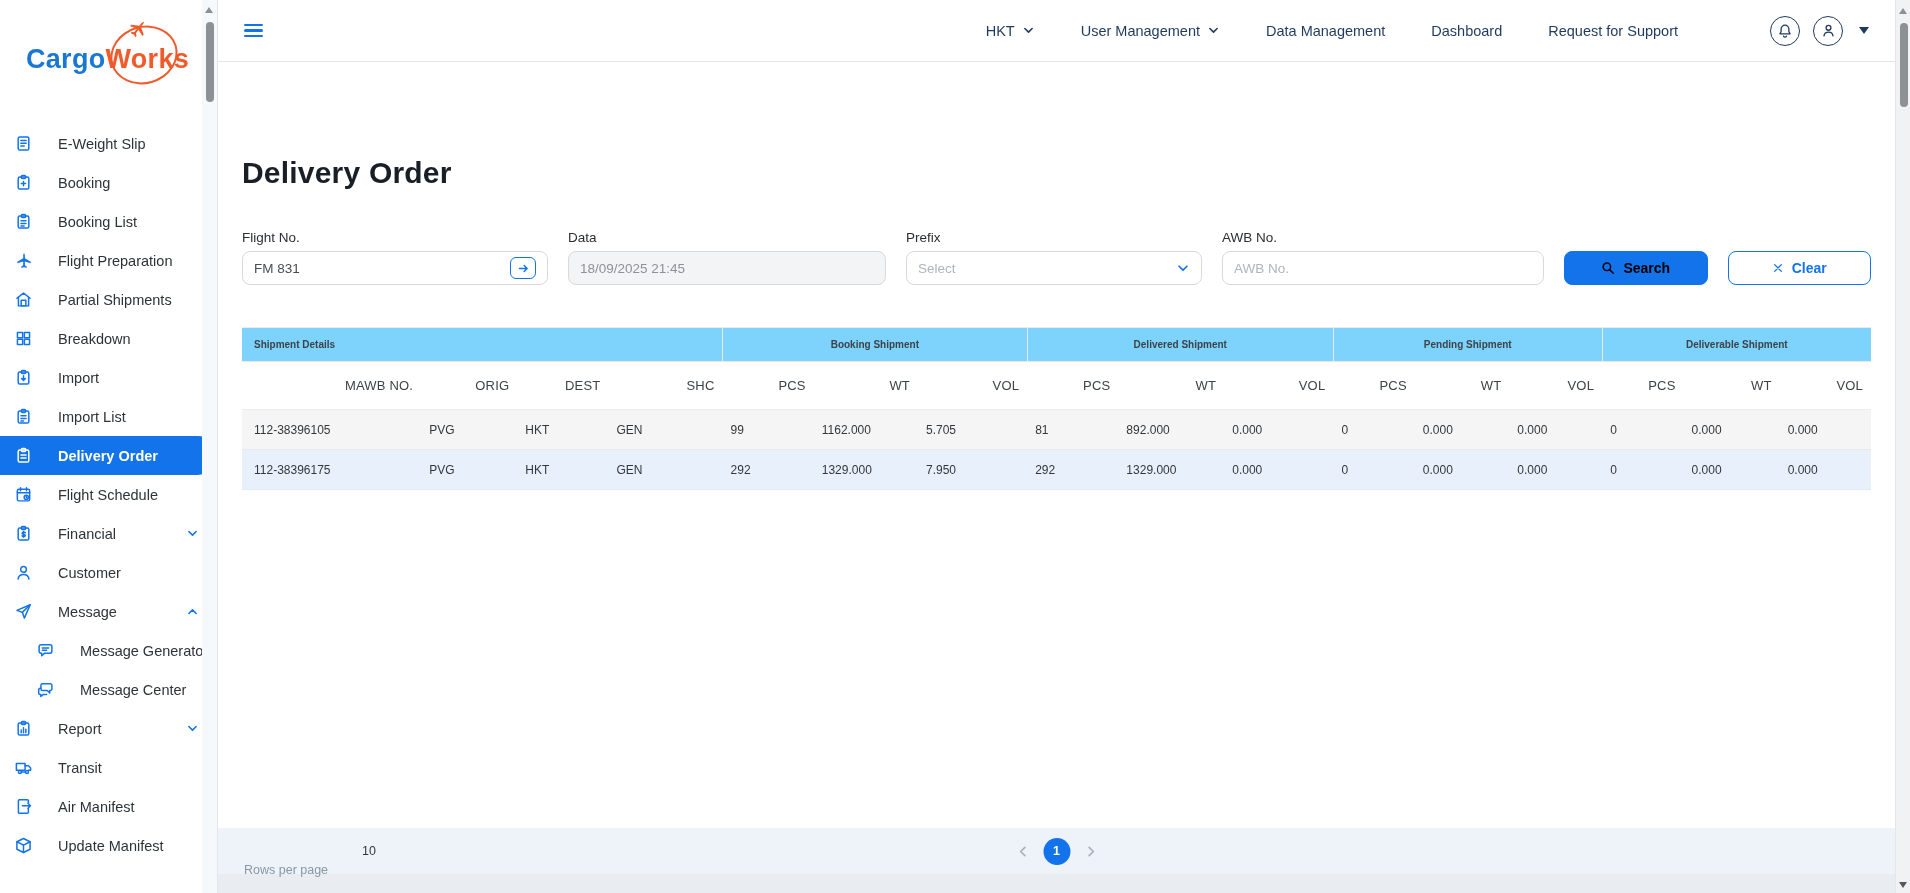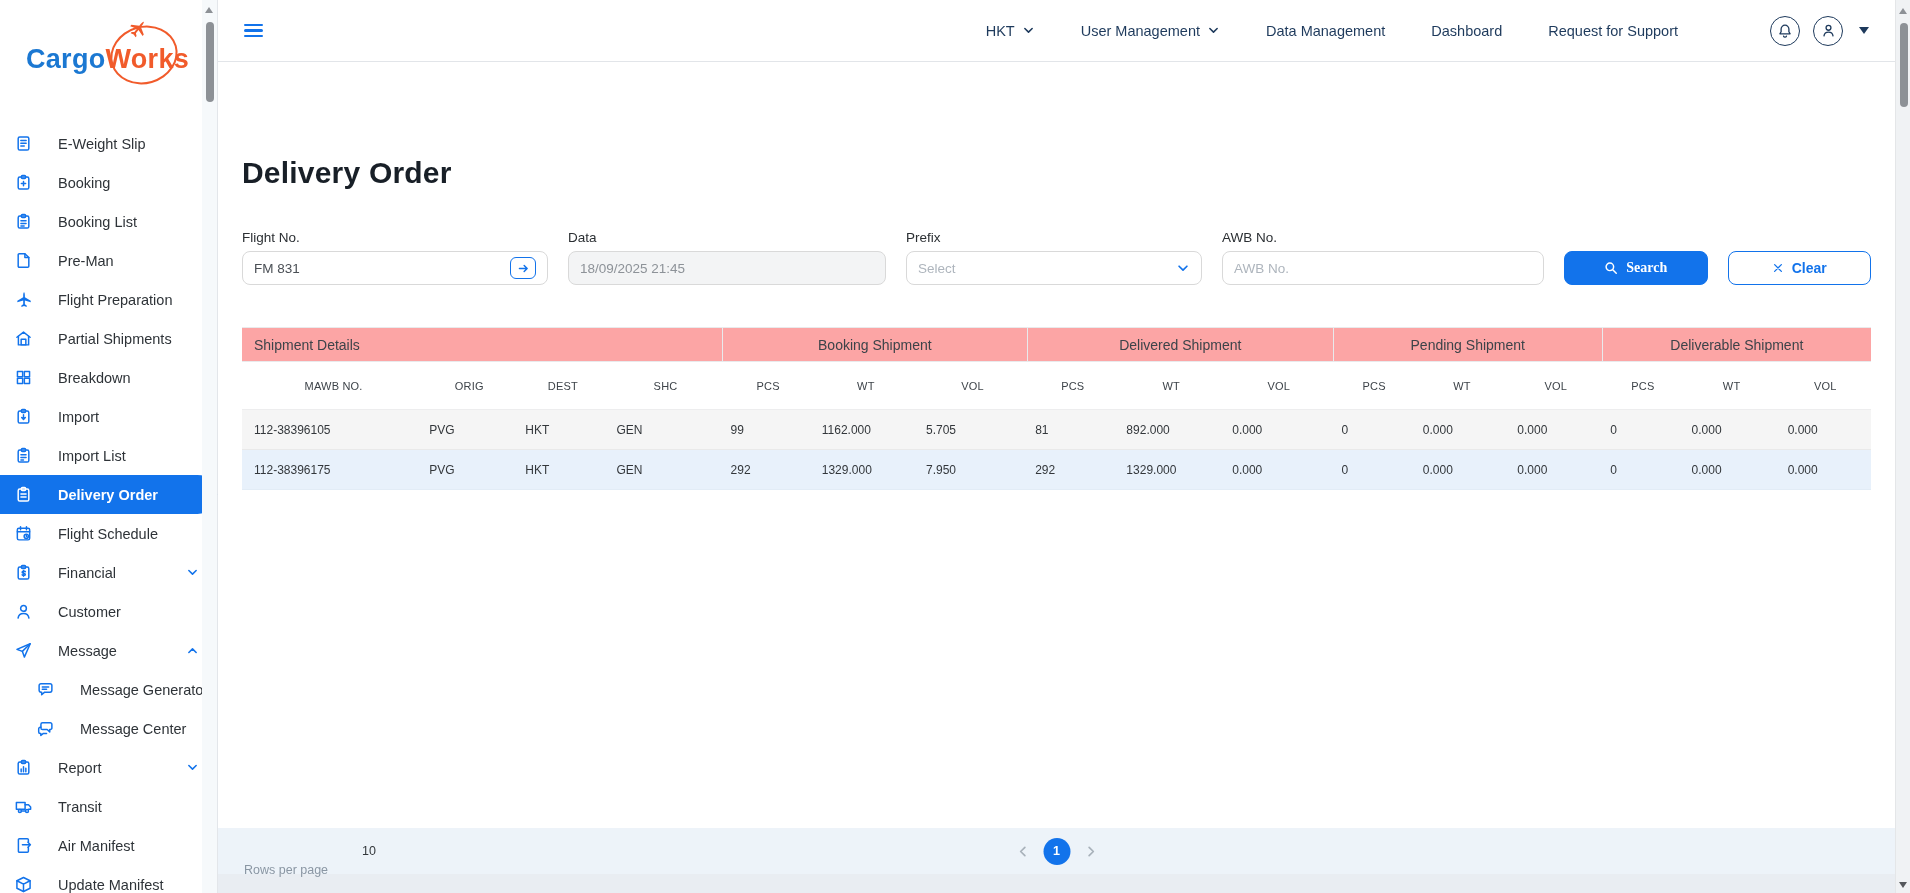--- a/index.html
+++ b/index.html
@@ -71,30 +71,30 @@
      background:transparent; min-width:0;}
   .control input::placeholder{ color:#aeb5bd; }
   .w-flight{ width:306px; } .w-date{ width:318px; } .w-prefix{ width:296px; } .w-awb{ width:322px; }
   .control.disabled{ background:#f3f4f5; }
   .control.disabled input{ color:#8d9298; }
   .goto-btn{ width:26px; height:22px; border:1.6px solid var(--primary); border-radius:6px; background:#fff;
      color:var(--primary); display:flex; align-items:center; justify-content:center; cursor:pointer; flex-shrink:0;}
   .sel-caret{ color:var(--primary); flex-shrink:0; cursor:pointer;}
   .btn{ height:34px; width:153px; border-radius:8px; font-size:14px; font-weight:bold;
      display:flex; align-items:center; justify-content:center; gap:8px; cursor:pointer; font-family:inherit;}
-  .btn-search{ background:var(--primary); border:1px solid var(--primary); color:#ffffff;font-family:Liberation Serif, serif; }
+  .btn-search{ background:var(--primary); border:1px solid var(--primary); color:#000000; }
   .btn-clear{ background:#fff; border:1px solid var(--primary); color:var(--primary); }
 
   
   table{ width:100%; border-collapse:collapse; table-layout:fixed; margin-top:42px; }
-  thead tr.groups th{ background:#fca5a5; border-top:1px solid #e9eaec; border-bottom:1px solid #e9eaec;
-     height:34px; font-size:14px; font-weight:normal; color:#3d4349; text-align:center; }
+  thead tr.groups th{ background:#7dd3fc; border-top:1px solid #e9eaec; border-bottom:1px solid #e9eaec;
+     height:34px; font-size:10px; font-weight:bold; color:#3d4349; text-align:center; }
   thead tr.groups th.first{ text-align:left; padding-left:12px; }
   thead tr.groups th + th{ border-left:1px solid #e9eaec; }
-  thead tr.cols th{ height:48px; font-size:11px; font-weight:normal; color:#3d4349; text-align:center;
+  thead tr.cols th{ height:48px; font-size:13px; font-weight:normal; color:#3d4349; text-align:right;
      padding:0 8px; border-bottom:1px solid #ededee; letter-spacing:.2px;}
   thead tr.cols th:first-child{ padding-left:12px; }
   tbody td{ height:40px; font-size:12px; color:#33373b; padding:0 8px; }
   tbody td:first-child{ padding-left:12px; }
   tbody tr{ cursor:pointer; }
   tbody tr:nth-child(1){ background:#f5f5f5; border-bottom:1px solid #e9e9e9;}
   tbody tr:nth-child(2){ background:#e8f1fb; border-bottom:1px solid #e2ecf6;}
 
   
   .card-footer{ height:46px; background:#edf3f9; display:flex; align-items:center; padding:0 26px;
@@ -150,29 +150,20 @@
       </div>
       <div class="side-item">
         <span class="icon">
           <svg width="17" height="17" viewBox="0 0 16 16" fill="none" stroke="currentColor" stroke-width="1.4" stroke-linecap="round" stroke-linejoin="round">
             <rect x="3" y="2.9" width="10" height="11.3" rx="1.5"></rect>
             <rect x="6" y="1.3" width="4" height="3" rx="1"></rect>
             <path d="M5.6 7.4h4.8M5.6 9.9h4.8M5.6 12.2h3"></path>
           </svg>
         </span>
         <span class="lbl">Booking List</span>
-      </div>
-      <div class="side-item">
-        <span class="icon">
-          <svg width="17" height="17" viewBox="0 0 16 16" fill="none" stroke="currentColor" stroke-width="1.4" stroke-linecap="round" stroke-linejoin="round">
-            <path d="M4 1.6h5.3L13 5.2v8.2a1 1 0 0 1-1 1H4a1 1 0 0 1-1-1V2.6a1 1 0 0 1 1-1z"></path>
-            <path d="M9.3 1.6v3.6H13"></path>
-          </svg>
-        </span>
-        <span class="lbl">Pre-Man</span>
       </div>
       <div class="side-item">
         <span class="icon">
           <svg width="17" height="17" viewBox="0 0 16 16" fill="none" stroke="currentColor" stroke-width="1.4" stroke-linecap="round" stroke-linejoin="round">
             <path fill="currentColor" stroke="none" d="M8.5 1.2c.45 0 .8 1.5.8 3v1.7l5.5 3.3v1.5l-5.5-1.7v3.4l1.7 1.3V15l-2.5-.8-2.5.8v-1.3l1.7-1.3V9l-5.5 1.7V9.2l5.5-3.3V4.2c0-1.5.35-3 .8-3z"></path>
           </svg>
         </span>
         <span class="lbl">Flight Preparation</span>
       </div>
       <div class="side-item">

